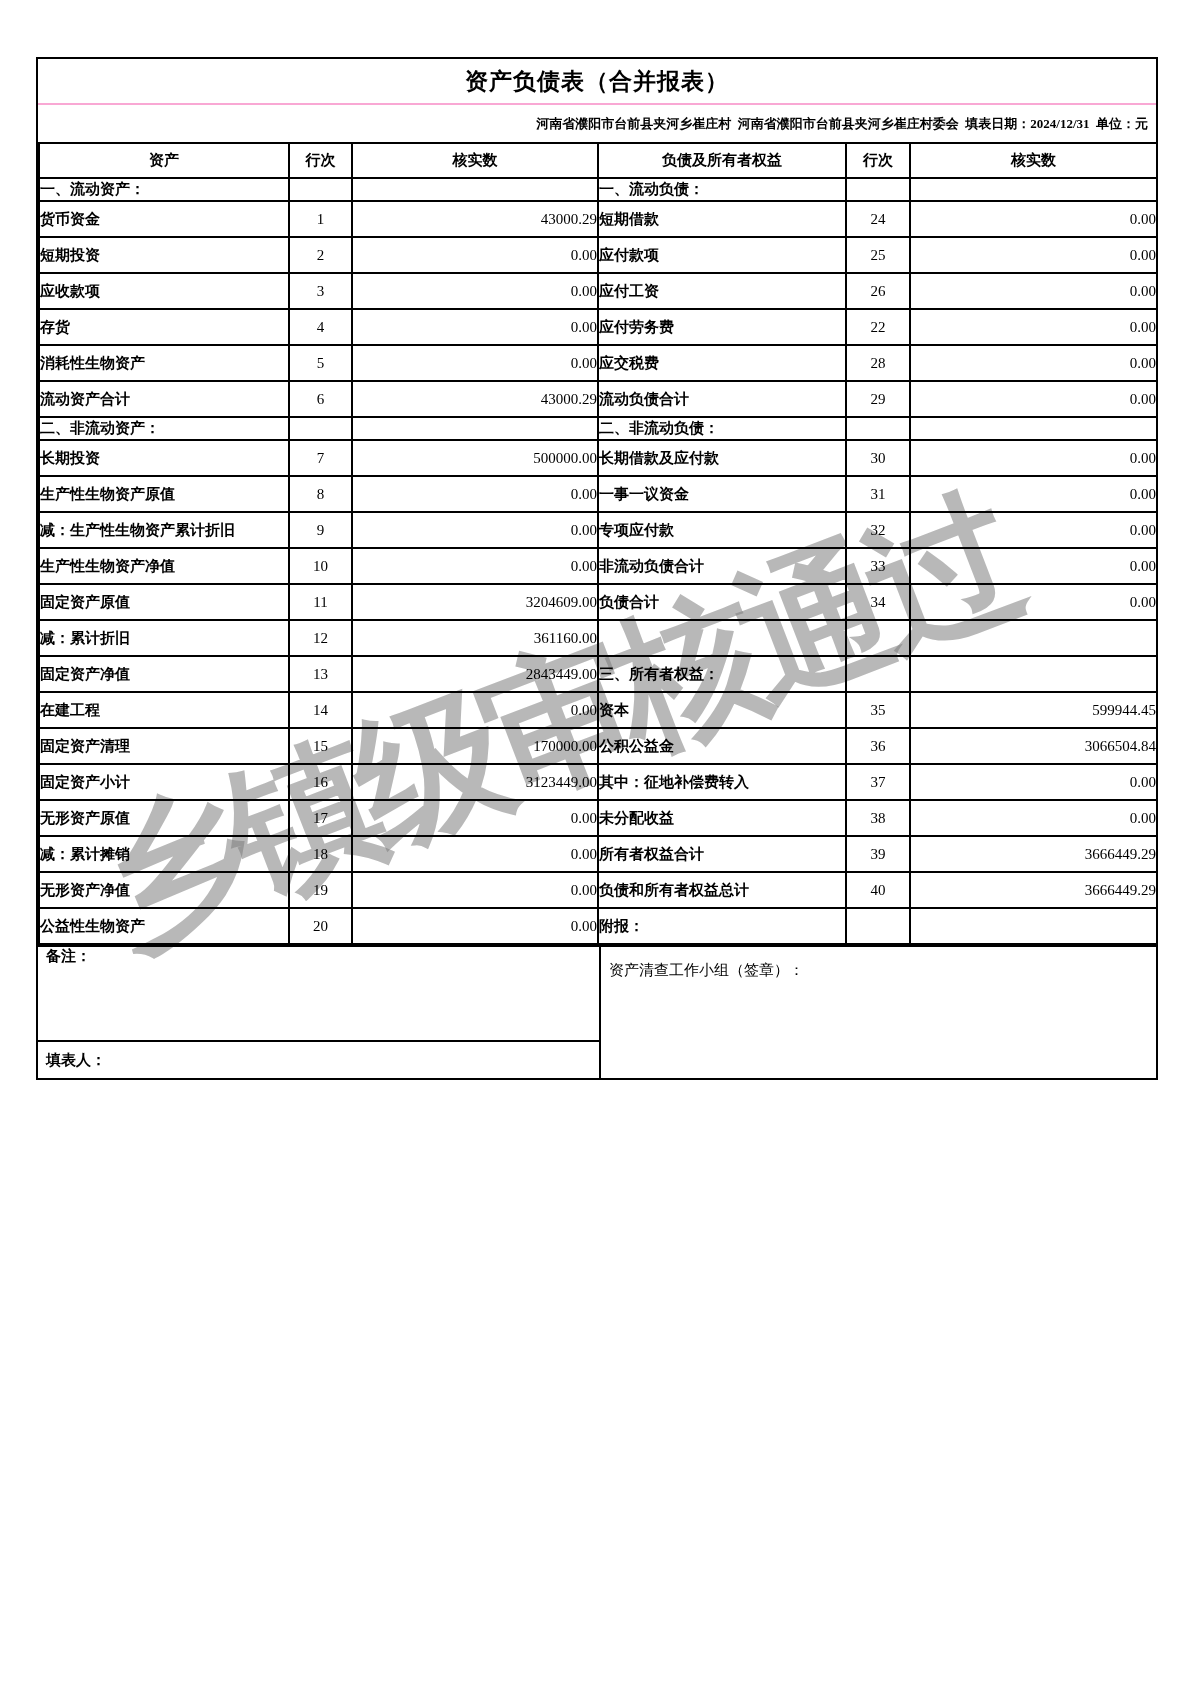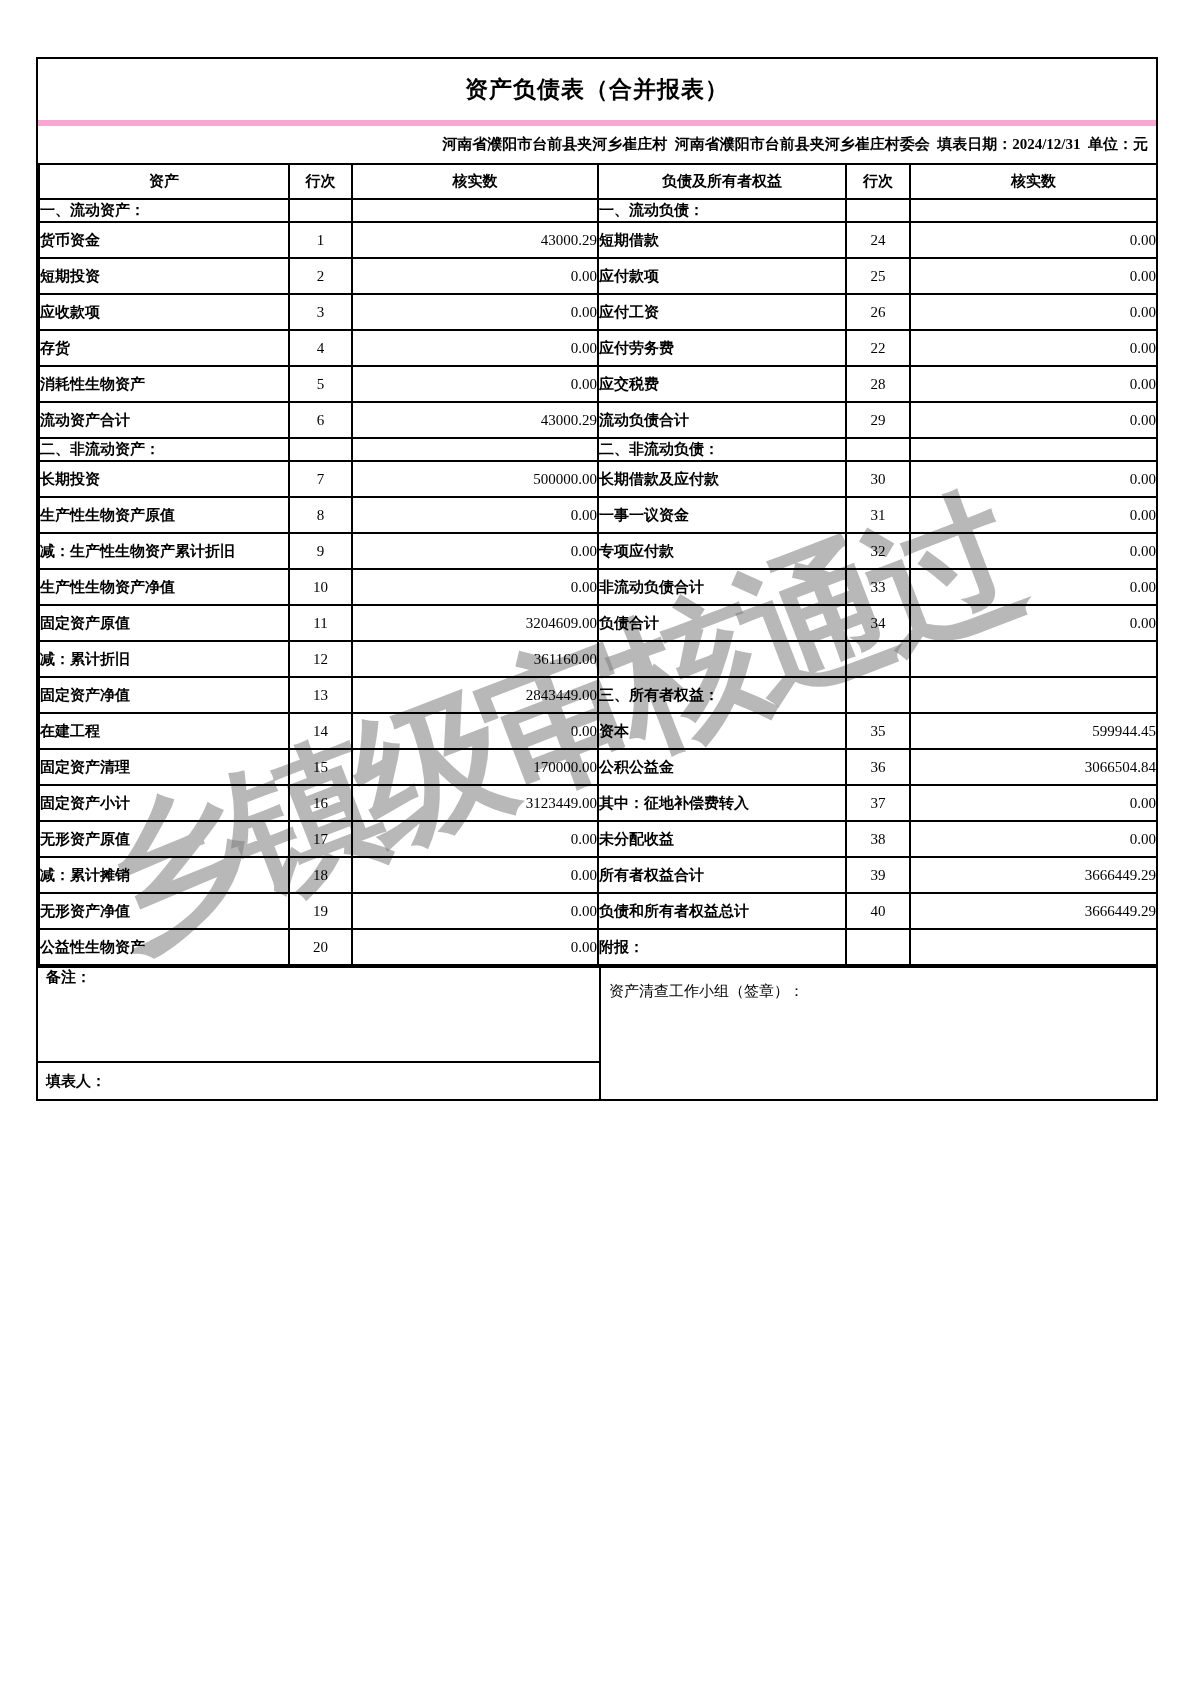--- a/index.html
+++ b/index.html
@@ -1,24 +1,24 @@
 <!DOCTYPE html>
 <html><head>
 <meta charset="utf-8">
 <style>
   html,body{margin:0;padding:0;background:#ffffff;}
   .page{position:relative;width:1190px;height:1684px;background:#fff;overflow:hidden;
         font-family:"Liberation Serif","DejaVu Serif",serif;color:#000;}
   .sheet{position:absolute;left:36px;top:57px;width:1118px;border:2px solid #000;}
-  .title-row{height:61px;display:flex;align-items:center;justify-content:center;
+  .title-row{height:44px;display:flex;align-items:center;justify-content:center;
              font-size:23px;font-weight:bold;letter-spacing:1px;}
   .code-row{height:36px;border-top:2px solid #000;display:flex;align-items:center;
             justify-content:flex-end;padding-right:8px;font-size:15px;font-weight:bold;}
-  .info-row{height:37px;border-top:6px solid #f9a8d4;display:flex;align-items:center;
-            justify-content:flex-end;padding-right:8px;font-size:15px;font-weight:bold;white-space:pre;}
+  .info-row{height:37px;border-top:2px solid #f9a8d4;display:flex;align-items:center;
+            justify-content:flex-end;padding-right:8px;font-size:13px;font-weight:bold;white-space:pre;}
   table.bal{border-collapse:collapse;width:100%;table-layout:fixed;border-top:2px solid #000;}
   table.bal th,table.bal td{border:2px solid #000;padding:0;font-size:15px;overflow:hidden;
             white-space:nowrap;}
   table.bal th{height:33px;font-weight:bold;text-align:center;}
   tr.data{height:36px;}
   tr.section{height:23px;}
   td.c-label{text-align:left;font-weight:bold;}
   td.c-line{text-align:center;font-weight:normal;}
   td.c-value{text-align:right;padding-right:6px;font-weight:normal;}
   td.ind-flush{padding-left:8px;}

